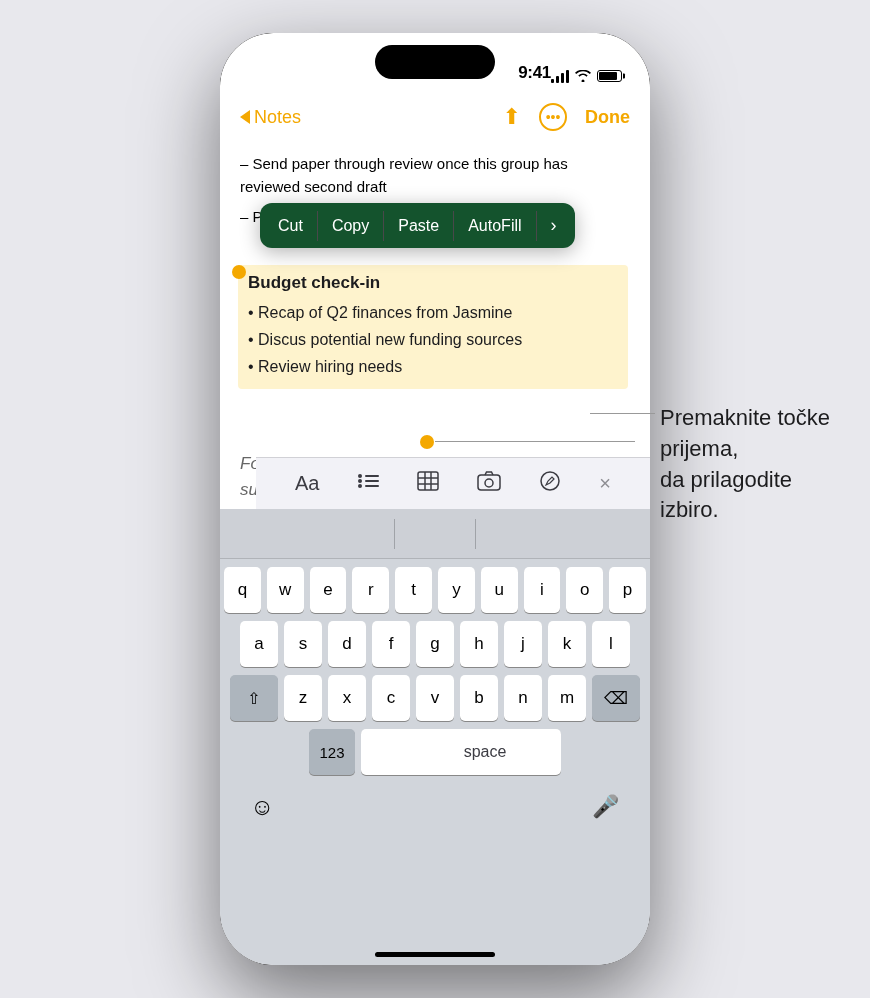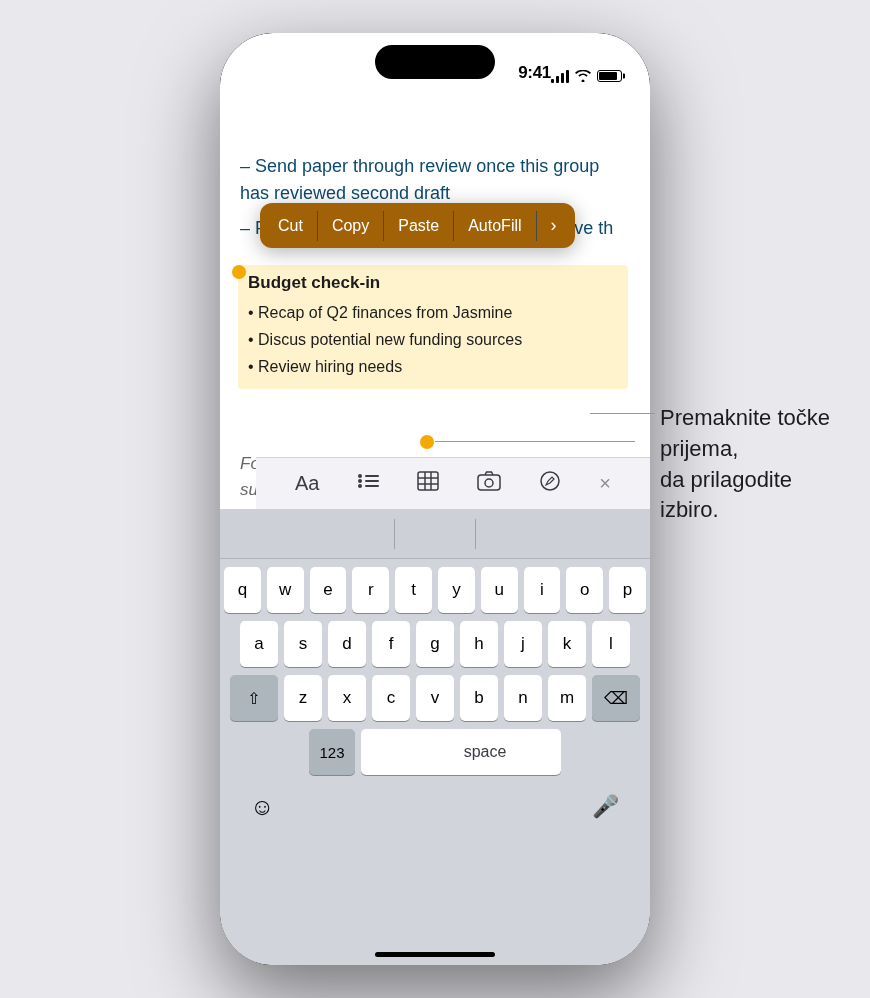--- a/index.html
+++ b/index.html
@@ -184,32 +184,32 @@
       position: absolute;
       top: 110px;
       left: 0; right: 0;
       bottom: 510px;
       overflow: hidden;
       padding: 10px 20px 0;
       background: #fff;
     }
 
     .note-text-pre {
-      font-size: 18px;
-      color: #0c4a6e;
+      font-size: 15px;
+      color: #000000;
       line-height: 1.5;
       margin-bottom: 8px;
     }
 
     
     .context-menu {
       position: absolute;
       top: 170px;
       left: 40px;
-      background: #a16207;
+      background: #14532d;
       border-radius: 12px;
       display: flex;
       align-items: center;
       padding: 2px 4px;
       z-index: 200;
       box-shadow: 0 4px 20px rgba(0,0,0,0.3);
     }
 
     .context-menu-item {
       color: #fff;
@@ -499,20 +499,31 @@
             <path d="M8 9.5a1.5 1.5 0 110 3 1.5 1.5 0 010-3z" fill="#000"></path>
             <path d="M4.5 6.8C5.6 5.7 6.7 5.1 8 5.1s2.4.6 3.5 1.7l1.2-1.2C11.3 4.2 9.8 3.4 8 3.4S4.7 4.2 3.3 5.6z" fill="#000"></path>
             <path d="M1.2 4C2.9 2.3 5.3 1.2 8 1.2s5.1 1.1 6.8 2.8l1.2-1.2C14.1.9 11.2-.4 8-.4S1.9.9 0 2.8z" fill="#000"></path>
           </svg>
           <div class="battery-icon">
             <div class="battery-fill"></div>
           </div>
         </div>
       </div>
 
+      <div class="nav-bar">
+        <div class="nav-back">
+          <div class="nav-back-chevron"></div>
+          <span class="nav-back-label">Notes</span>
+        </div>
+        <div class="nav-actions">
+          <span class="nav-share-icon">⬆</span>
+          <div class="nav-more-icon">•••</div>
+          <span class="nav-done">Done</span>
+        </div>
+      </div>
 
       <div class="note-content">
         <div class="note-text-pre">– Send paper through review once this group has reviewed second draft</div>
         <div class="note-text-pre">– Present to city council in Q4! Can you give th</div>
       </div>
 
       <div class="context-menu">
         <span class="context-menu-item">Cut</span>
         <div class="context-menu-divider"></div>
         <span class="context-menu-item">Copy</span>

